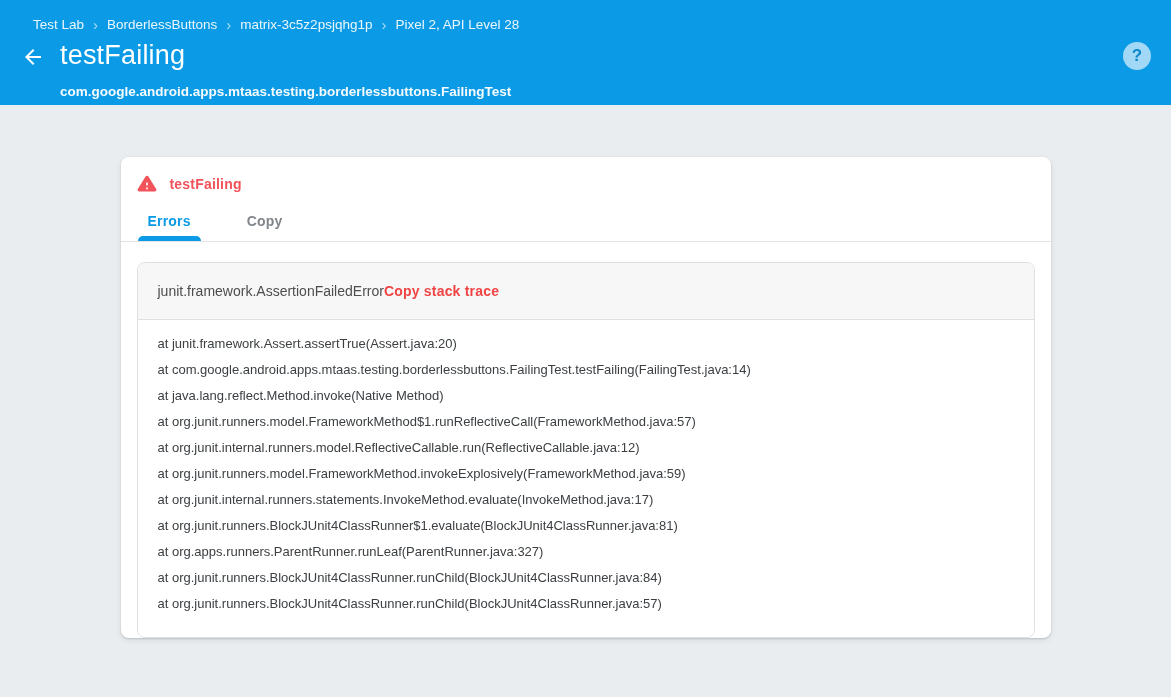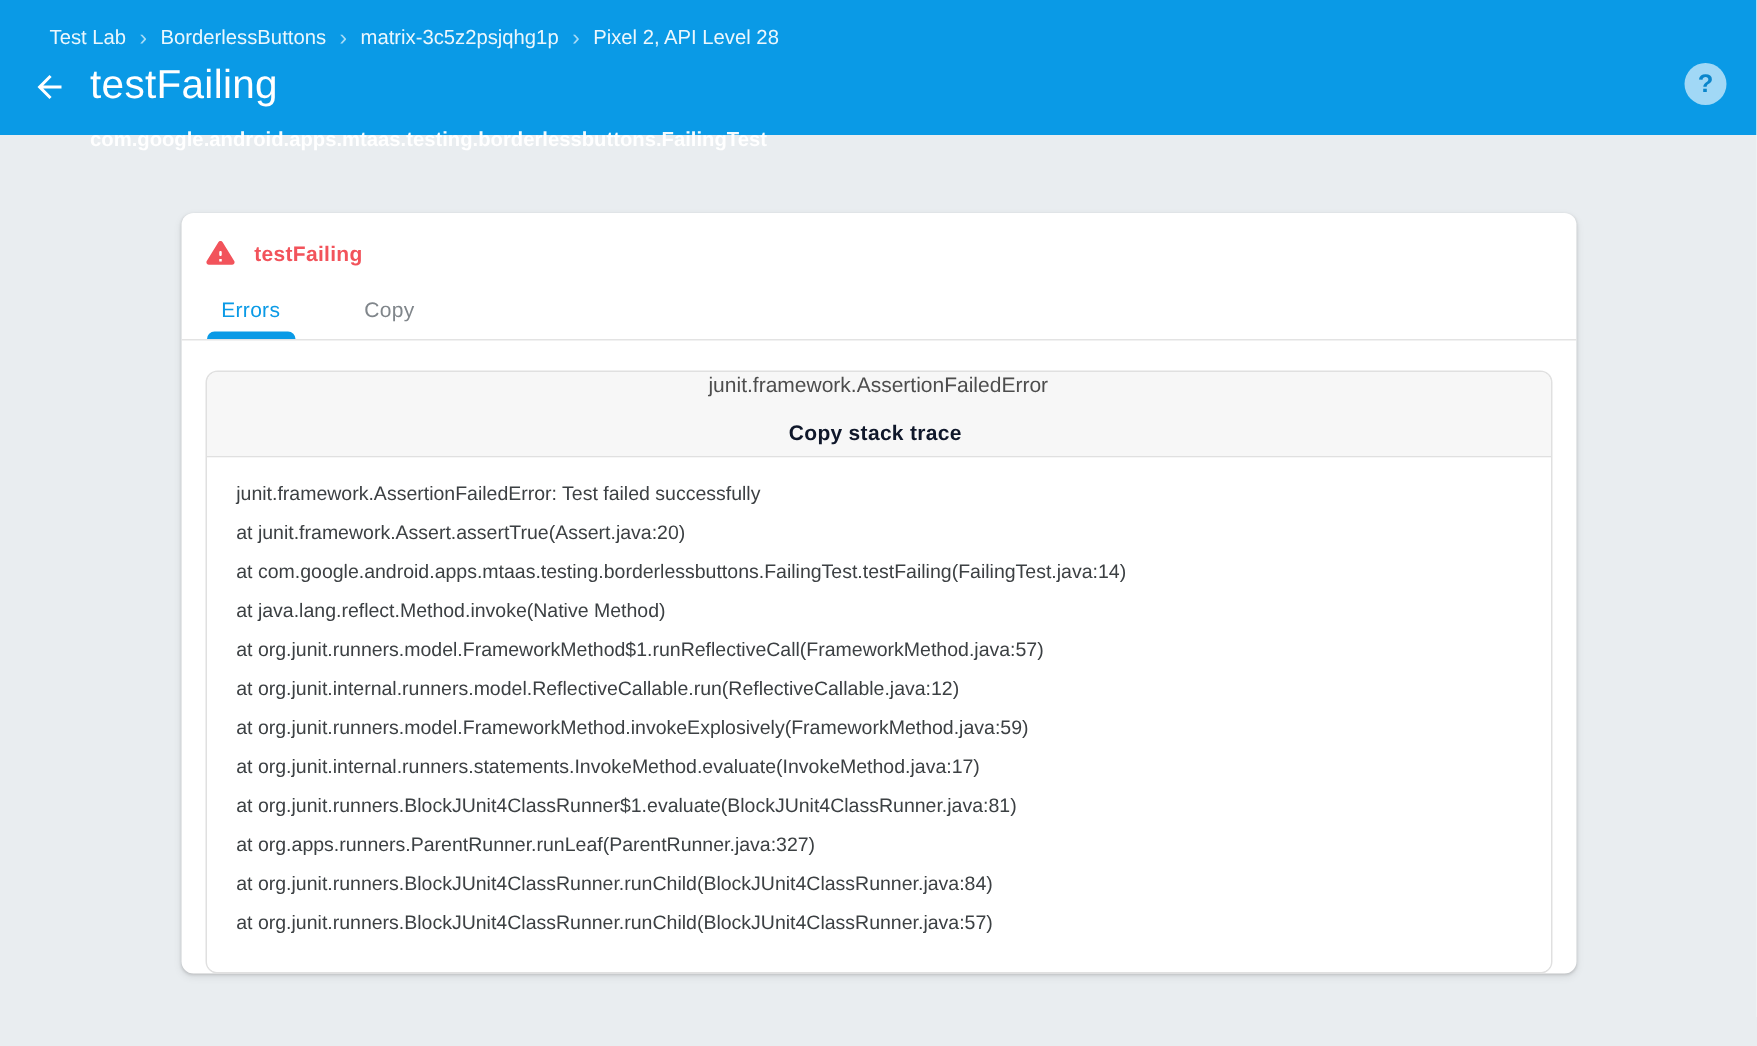--- a/index.html
+++ b/index.html
@@ -5,21 +5,21 @@
   * { box-sizing: border-box; margin: 0; padding: 0; }
   html, body {
     width: 1171px; height: 697px; overflow: hidden;
     font-family: "Liberation Sans", sans-serif;
     background: #e9edf0;
   }
 
   
   .app-header {
     position: relative;
-    height: 90px;
+    height: 105px;
     background: #0a9ae6;
     color: #fff;
   }
   .breadcrumb {
     padding: 17px 0 0 33px;
     font-size: 13.5px;
     line-height: 15px;
     color: rgba(255,255,255,0.92);
     white-space: nowrap;
   }
@@ -100,21 +100,21 @@
     border-bottom: 1px solid #e3e3e3;
   }
   .tab {
     position: relative;
     min-width: 50px;
     padding: 0 11px;
     display: flex;
     align-items: center;
     justify-content: flex-end;
     font-size: 14px;
-    font-weight: 400;
+    font-weight: 700;
     letter-spacing: 0.2px;
     color: #80868b;
     cursor: pointer;
   }
   .tab + .tab { margin-left: 34px; }
   .tab.active { color: #0a9ae6; }
   .tab-indicator {
     position: absolute;
     left: 1px; right: 1px; bottom: 0;
     height: 5px;
@@ -128,36 +128,35 @@
     border: 1px solid #e0e0e0;
     border-radius: 8px;
     overflow: hidden;
   }
   .error-panel-head {
     height: 57px;
     background: #f7f7f7;
     border-bottom: 1px solid #e0e0e0;
     display: flex;
     align-items: center;
-    justify-content: space-between;
+    justify-content: flex-start;
     padding: 0 20px;
-    flex-direction: column;
   }
   .error-title {
     font-size: 14px;
     color: #4d4d4d;
   }
   .copy-btn {
     background: none;
     border: none;
     font-family: "Liberation Sans", sans-serif;
     font-size: 14px;
     font-weight: 600;
     letter-spacing: 0.2px;
-    color: #0f172a;
+    color: #ef4444;
     margin-right: 4px;
     cursor: pointer;
     padding: 8px 0;
   }
   .error-panel-body {
     background: #fff;
     padding: 11px 20px 20px;
   }
   .stack-line {
     font-size: 13px;
@@ -212,21 +211,20 @@
         <span>Copy</span>
       </div>
     </div>
 
     <div class="error-panel">
       <div class="error-panel-head">
         <span class="error-title">junit.framework.AssertionFailedError</span>
         <button class="copy-btn">Copy stack trace</button>
       </div>
       <div class="error-panel-body">
-        <div class="stack-line">junit.framework.AssertionFailedError: Test failed successfully</div>
         <div class="stack-line">at junit.framework.Assert.assertTrue(Assert.java:20)</div>
         <div class="stack-line">at com.google.android.apps.mtaas.testing.borderlessbuttons.FailingTest.testFailing(FailingTest.java:14)</div>
         <div class="stack-line">at java.lang.reflect.Method.invoke(Native Method)</div>
         <div class="stack-line">at org.junit.runners.model.FrameworkMethod$1.runReflectiveCall(FrameworkMethod.java:57)</div>
         <div class="stack-line">at org.junit.internal.runners.model.ReflectiveCallable.run(ReflectiveCallable.java:12)</div>
         <div class="stack-line">at org.junit.runners.model.FrameworkMethod.invokeExplosively(FrameworkMethod.java:59)</div>
         <div class="stack-line">at org.junit.internal.runners.statements.InvokeMethod.evaluate(InvokeMethod.java:17)</div>
         <div class="stack-line">at org.junit.runners.BlockJUnit4ClassRunner$1.evaluate(BlockJUnit4ClassRunner.java:81)</div>
         <div class="stack-line">at org.apps.runners.ParentRunner.runLeaf(ParentRunner.java:327)</div>
         <div class="stack-line">at org.junit.runners.BlockJUnit4ClassRunner.runChild(BlockJUnit4ClassRunner.java:84)</div>

